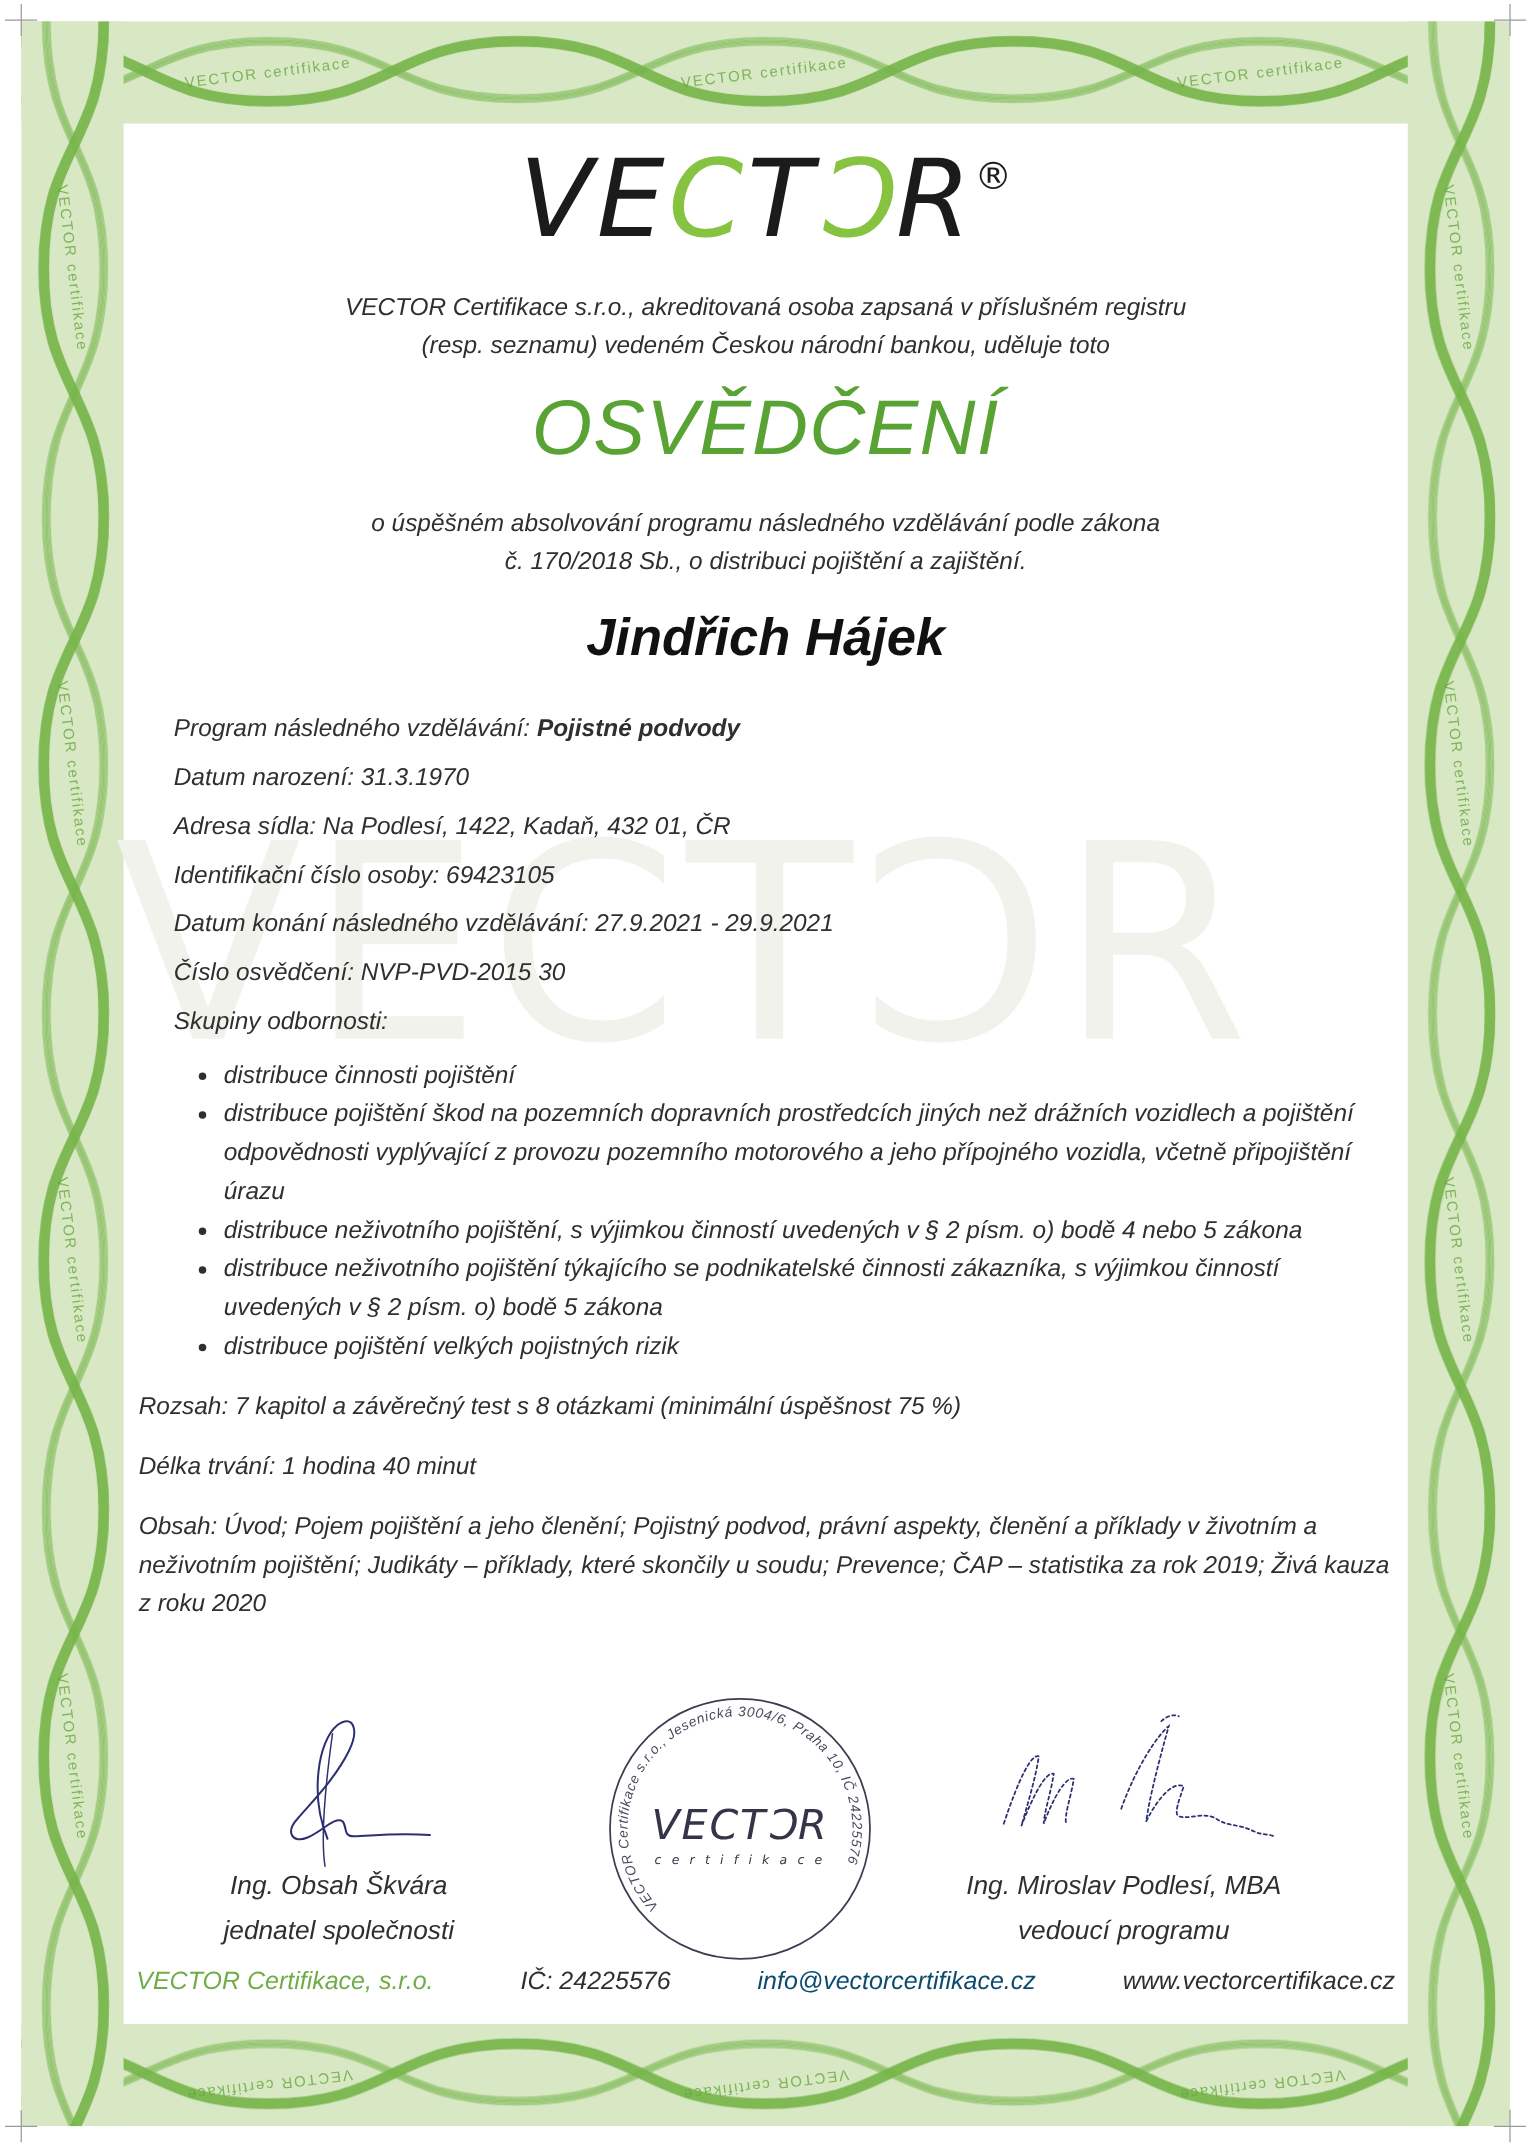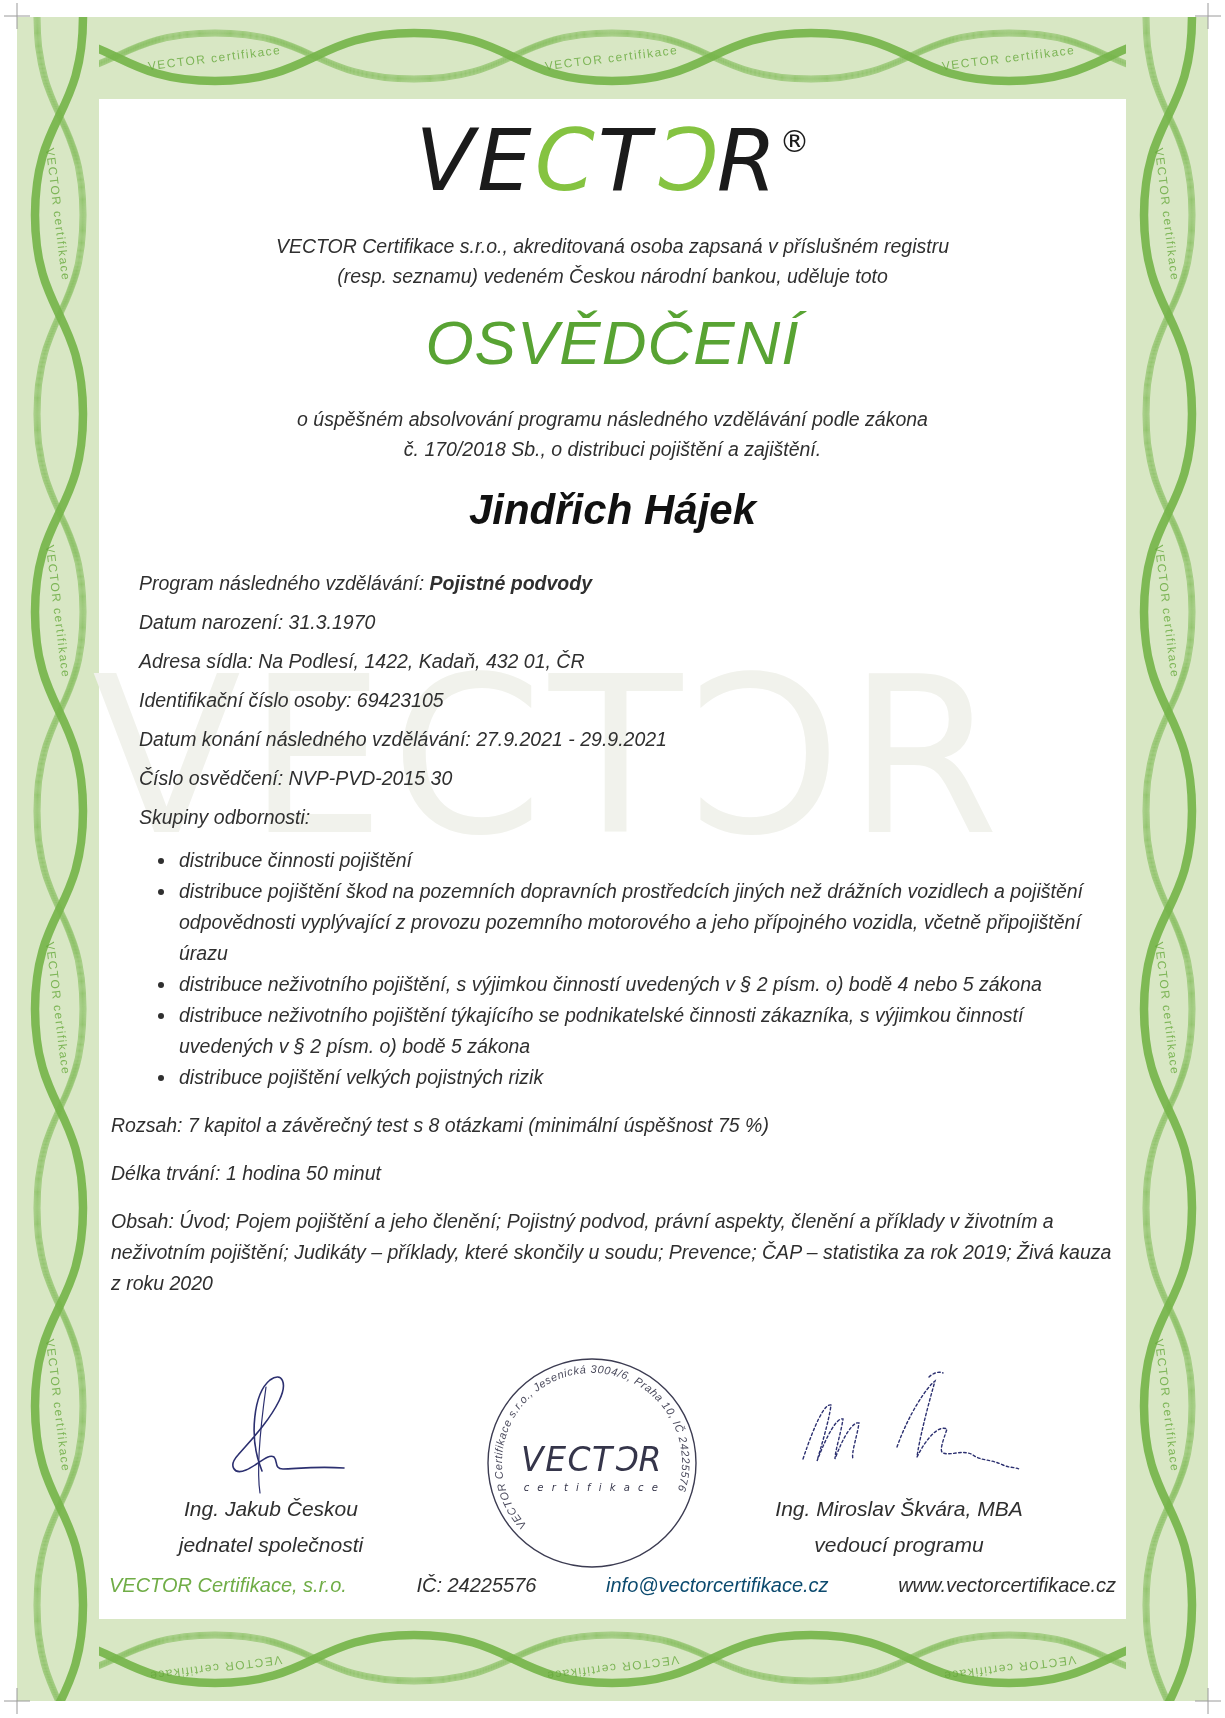--- a/index.html
+++ b/index.html
@@ -172,21 +172,21 @@
     <ul class="groups">
       <li>distribuce činnosti pojištění</li>
       <li>distribuce pojištění škod na pozemních dopravních prostředcích jiných než drážních vozidlech a pojištění odpovědnosti vyplývající z provozu pozemního motorového a jeho přípojného vozidla, včetně připojištění úrazu</li>
       <li>distribuce neživotního pojištění, s výjimkou činností uvedených v § 2 písm. o) bodě 4 nebo 5 zákona</li>
       <li>distribuce neživotního pojištění týkajícího se podnikatelské činnosti zákazníka, s výjimkou činností uvedených v § 2 písm. o) bodě 5 zákona</li>
       <li>distribuce pojištění velkých pojistných rizik</li>
     </ul>
 
     <div class="summary">
       <div class="row">Rozsah: 7 kapitol a závěrečný test s 8 otázkami (minimální úspěšnost 75 %)</div>
-      <div class="row">Délka trvání: 1 hodina 50 minut</div>
+      <div class="row">Délka trvání: 1 hodina 40 minut</div>
       <div class="row">Obsah: Úvod; Pojem pojištění a jeho členění; Pojistný podvod, právní aspekty, členění a příklady v životním a neživotním pojištění; Judikáty – příklady, které skončily u soudu; Prevence; ČAP – statistika za rok 2019; Živá kauza z roku 2020</div>
     </div>
 
     <div class="stamp">
       <svg width="216" height="216" viewBox="0 0 216 216">
         <circle cx="108" cy="108" r="104" fill="#ffffff" fill-opacity="0.0" stroke="#3c3c52" stroke-width="1.4"></circle>
         <defs>
           <path id="arcpath" d="M44.4,171.6 A90,90 0 1,1 171.6,171.6" fill="none"></path>
         </defs>
         <text font-size="11" letter-spacing="0.6" fill="#4a4a5c" font-family="Liberation Sans,sans-serif">
@@ -195,33 +195,33 @@
         <text x="108" y="116" text-anchor="middle" font-size="33" letter-spacing="1.5" fill="#35354a" font-family="DejaVu Sans,sans-serif">VECTƆR</text>
         <text x="108" y="136" text-anchor="middle" font-size="10" letter-spacing="2.5" fill="#35354a" font-family="DejaVu Sans,sans-serif">c e r t i f i k a c e</text>
       </svg>
     </div>
 
     <div class="sig sig-left">
       <svg width="210" height="128" viewBox="0 0 210 128">
         <path d="M96,104 C82,70 88,26 104,13 C116,4 122,16 113,34 C102,56 84,74 72,88 C62,99 68,108 80,103 C92,98 102,86 108,90 C112,94 108,102 117,102 C129,102 148,99 178,101" fill="none" stroke="#2c3070" stroke-width="1.6" stroke-linecap="round"></path>
         <path d="M100,20 C95,56 90,100 94,126" fill="none" stroke="#2c3070" stroke-width="1.2" stroke-linecap="round"></path>
       </svg>
-      <div class="name">Ing. Jakub Českou</div>
+      <div class="name">Ing. Obsah Škvára</div>
       <div class="role">jednatel společnosti</div>
     </div>
 
     <div class="sig sig-right">
       <svg width="260" height="128" viewBox="0 0 260 128">
         <g fill="none" stroke="#2c3070" stroke-width="1.4" stroke-linecap="round" stroke-dasharray="2.5,2.5">
           <path d="M34,92 C46,56 56,36 62,38 C60,54 52,80 48,94 C58,68 68,50 74,52 C72,66 66,84 66,92 C74,70 84,54 90,56 C88,70 82,86 84,92"></path>
           <path d="M128,80 C140,46 158,20 166,14 C158,42 150,74 148,90 C158,70 170,58 178,62 C174,74 170,84 174,86 C182,89 194,82 204,88 C212,94 222,92 234,98 C240,101 246,100 250,102"></path>
           <path d="M160,10 C164,6 170,4 174,6"></path>
         </g>
       </svg>
-      <div class="name">Ing. Miroslav Škvára, MBA</div>
+      <div class="name">Ing. Miroslav Podlesí, MBA</div>
       <div class="role">vedoucí programu</div>
     </div>
 
     <div class="footer">
       <span class="green">VECTOR Certifikace, s.r.o.</span>
       <span>IČ: 24225576</span>
       <a href="#">info@vectorcertifikace.cz</a>
       <span>www.vectorcertifikace.cz</span>
     </div>
   </div>

